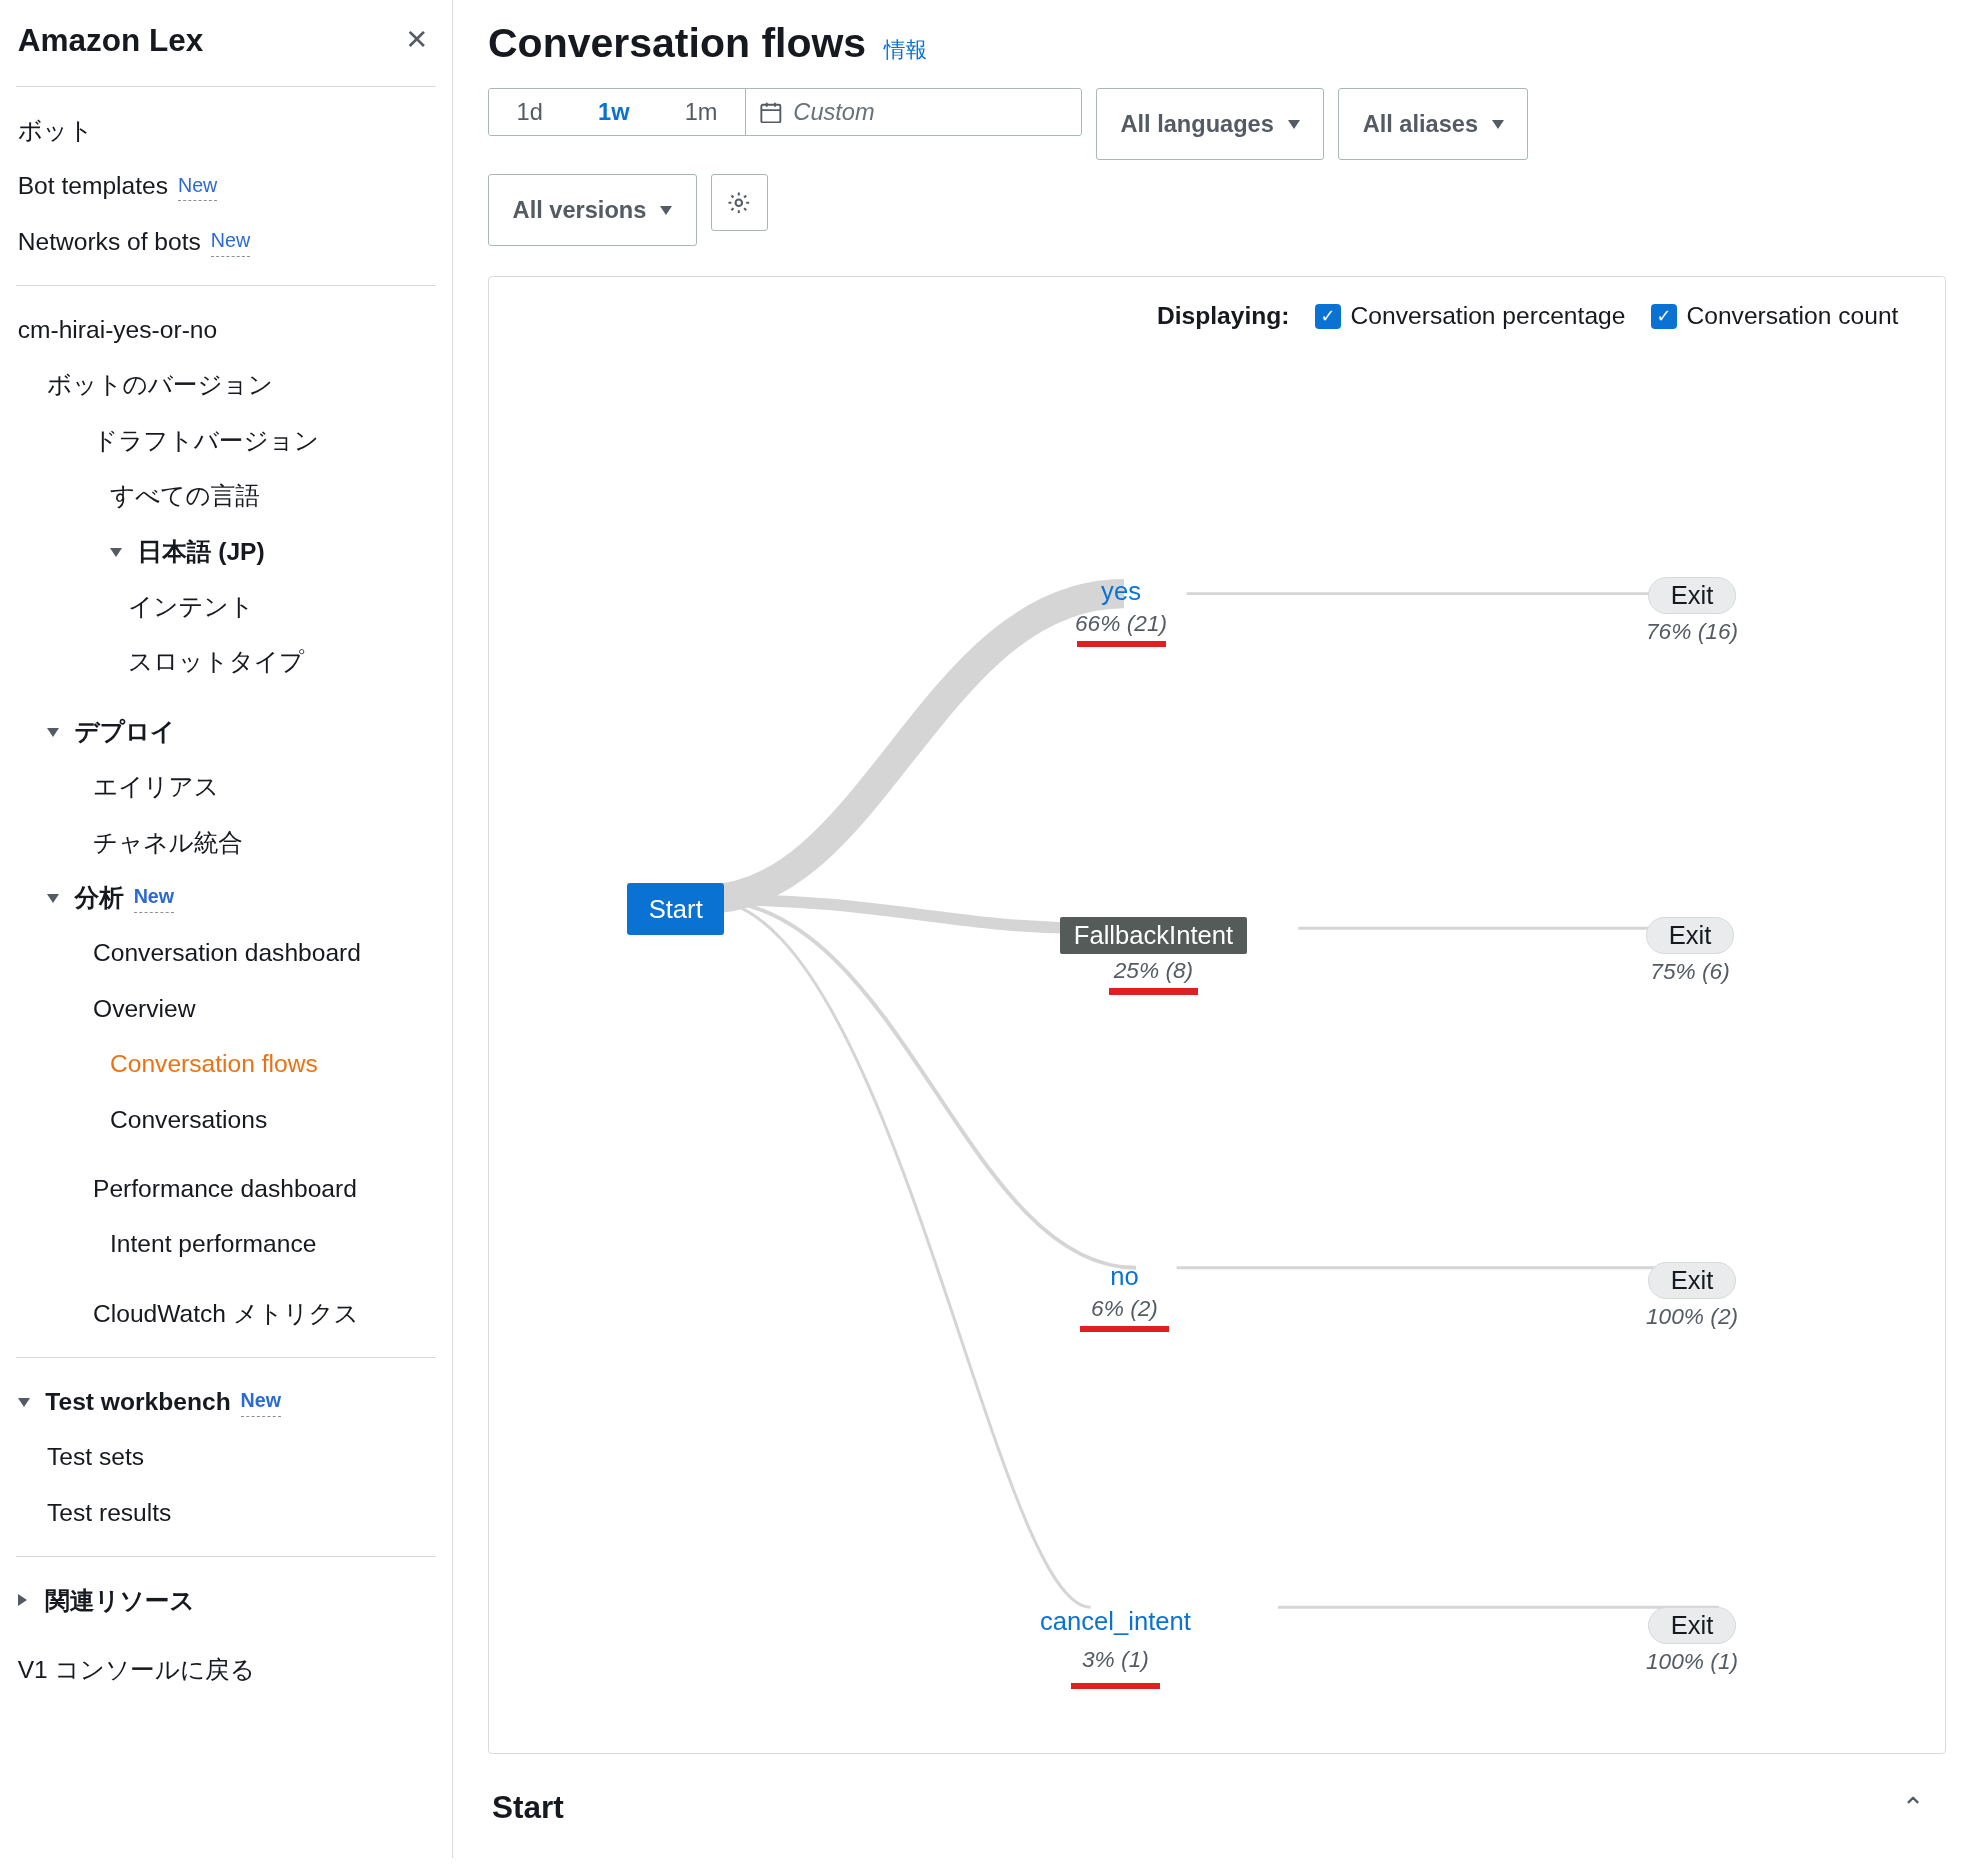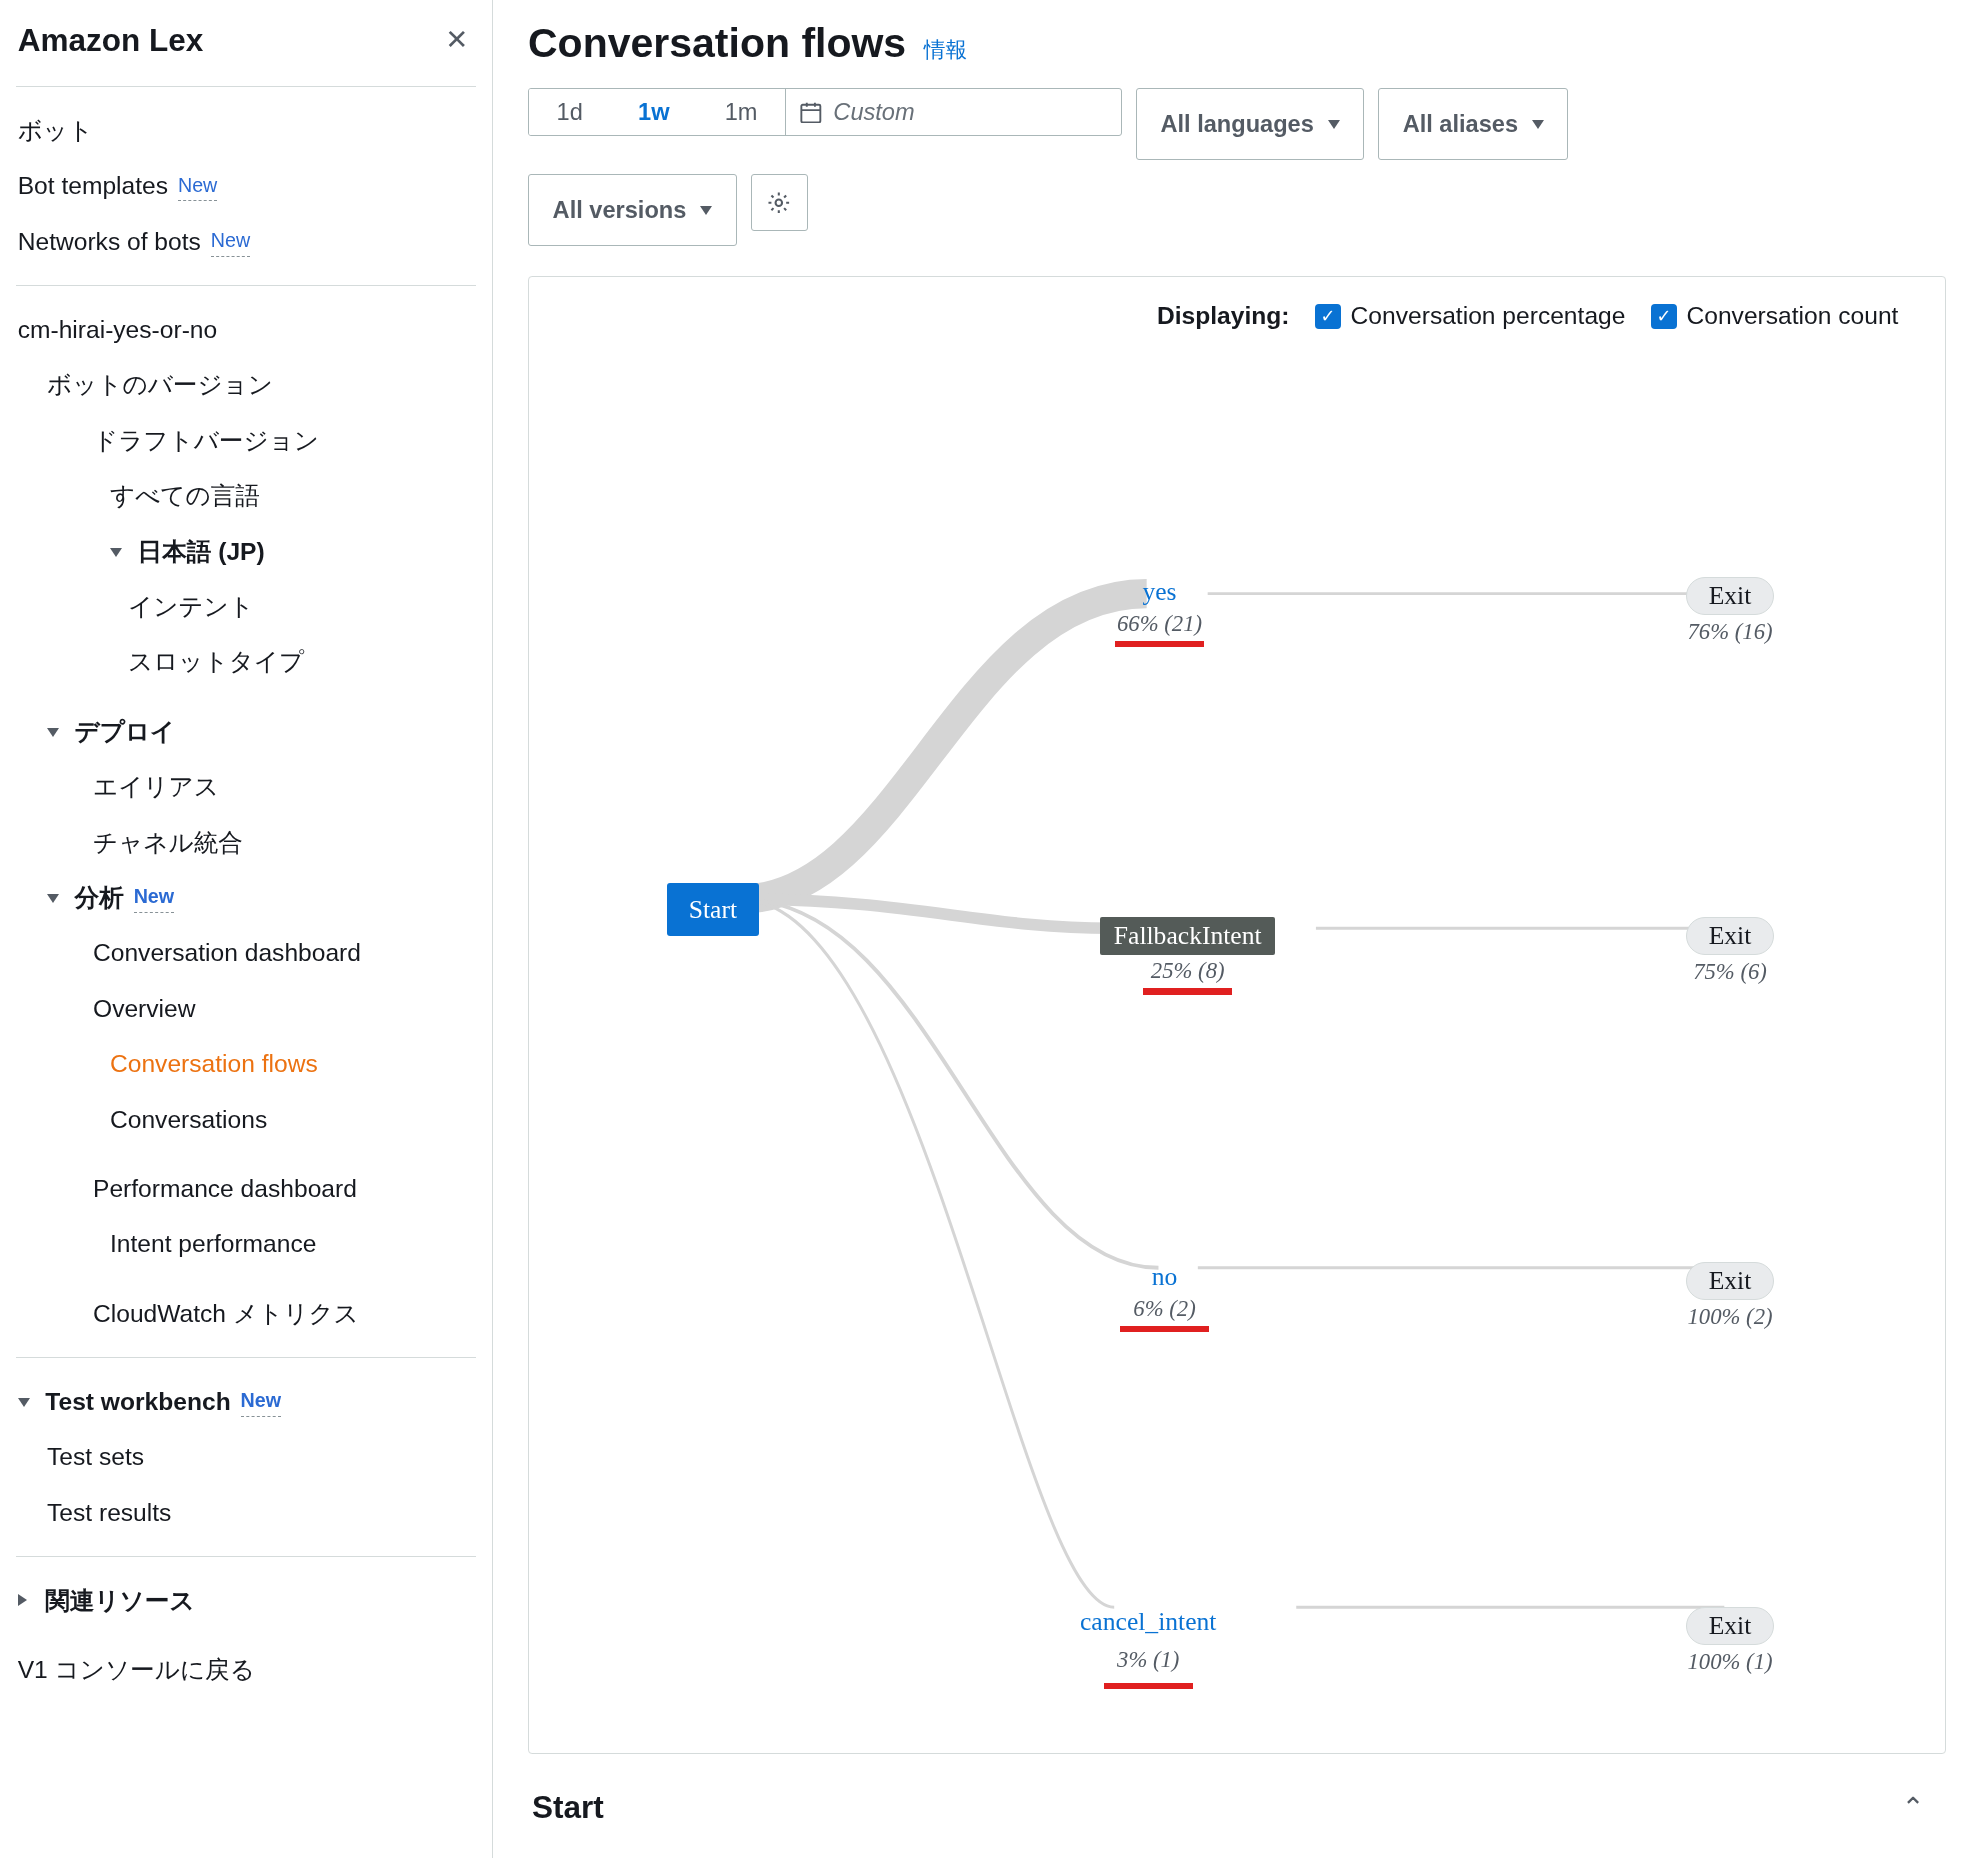--- a/index.html
+++ b/index.html
@@ -16,21 +16,21 @@
 *{box-sizing:border-box;}
 body{
   margin:0;
   font-family:"Amazon Ember","Helvetica Neue",Arial,sans-serif;
   font-size:13.8px;
   color:var(--text);
   background:#fff;
 }
 .layout{display:flex;min-width:1970px;}
 .sidebar{
-  width:493px;
+  width:453px;
   border-right:1px solid var(--border);
   padding:17.7px 0 29.6px 0;
   flex-shrink:0;
 }
 .side-head{
   display:flex;align-items:center;justify-content:space-between;
   padding:3.9px 23.6px 13.8px 17.7px;
 }
 .side-head h2{margin:0;font-size:31.5px;font-weight:700;}
 .close-x{font-size:27.6px;color:#545b64;line-height:1;}
@@ -87,21 +87,21 @@
 .chk-box{
   width:25.6px;height:25.6px;border-radius:3.9px;background:var(--link);
   display:flex;align-items:center;justify-content:center;color:#fff;font-size:17.7px;
 }
 
 .flow{position:absolute;inset:79px 39px 39px 39px;}
 svg.flow-lines{position:absolute;inset:0;width:100%;height:100%;}
 .flow-lines path{fill:none;stroke:#d5d5d5;}
 
 .node{
-  position:absolute;display:flex;flex-direction:column;align-items:center;font-family:Liberation Serif, serif;
+  position:absolute;display:flex;flex-direction:column;align-items:center;
 }
 .start-chip{
   background:#0972d3;color:#fff;font-size:25.6px;padding:11.8px 21.7px;border-radius:3px;
 }
 .intent-name{color:var(--link);font-size:25.6px;text-align:center;}
 .intent-name.dark{
   background:#545b58;color:#fff;padding:3.9px 13.8px;border-radius:2px;
 }
 .stat{color:#545b64;font-size:22.7px;font-style:italic;margin-top:3.9px;}
 .redline{width:89px;height:6.9px;background:#e02020;margin-top:3.9px;}

